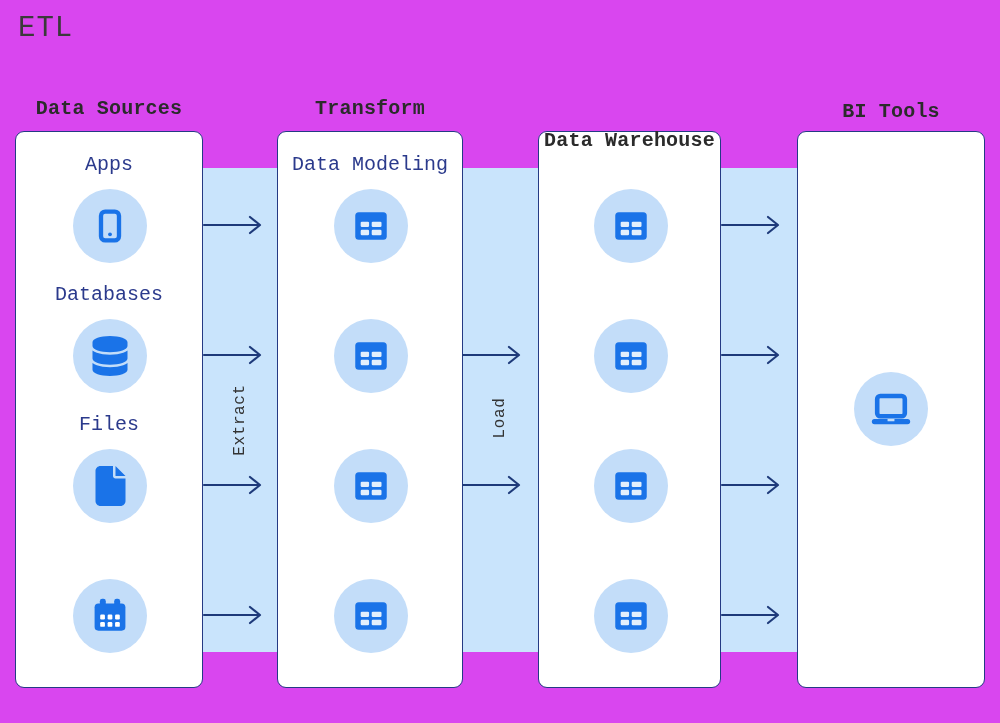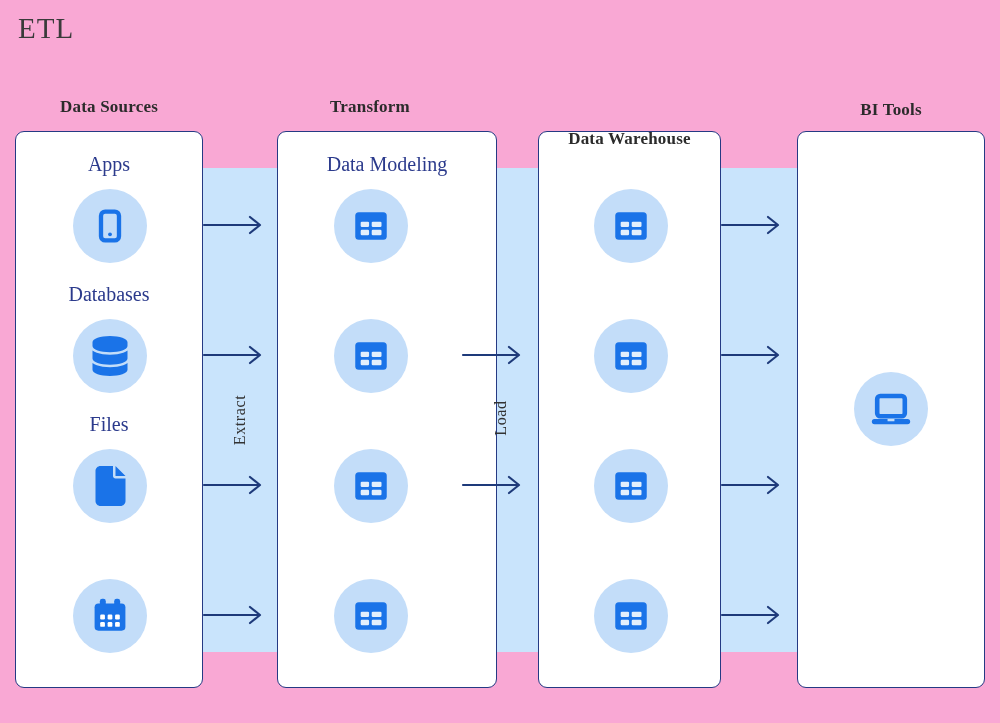--- a/index.html
+++ b/index.html
@@ -1,41 +1,41 @@
 <!DOCTYPE html>
 <html><head>
 <meta charset="utf-8">
 <style>
   html,body{margin:0;padding:0;background:#ffffff;}
   .canvas{
-    position:relative;width:1000px;height:723px;background:#f9a8d4;overflow:hidden;
-    font-family:Liberation Serif, serif;
+    position:relative;width:1000px;height:723px;background:#d946ef;overflow:hidden;
+    font-family:Liberation Mono, monospace;
   }
   .title{
     position:absolute;left:18px;top:12px;font-size:29px;font-weight:400;
     color:#3a3a3a;letter-spacing:1px;
   }
   .band{
     position:absolute;left:203px;top:168px;width:595px;height:484px;
     background:#c9e4fc;z-index:0;
   }
   .col-header{
-    position:absolute;top:97px;font-size:17px;font-weight:700;color:#2b2b2b;
+    position:absolute;top:97px;font-size:20px;font-weight:700;color:#2b2b2b;
     text-align:center;z-index:3;letter-spacing:.2px;
   }
   .h1{left:15px;width:188px;}
   .h2{left:277px;width:186px;}
   .h3{left:538px;width:183px;margin-top:32px;}
   .h4{left:797px;width:188px;top:100px;}
   .box{
     position:absolute;top:131px;height:557px;background:#ffffff;
     border:1.6px solid #253a84;border-radius:9px;z-index:1;box-sizing:border-box;
   }
   .b1{left:15px;width:188px;}
-  .b2{left:277px;width:220px;}
+  .b2{left:277px;width:186px;}
   .b3{left:538px;width:183px;}
   .b4{left:797px;width:188px;}
   .item-label{
     position:absolute;left:0;width:100%;text-align:center;font-size:20px;
     font-weight:500;color:#2b3a8c;
   }
   .icon-circle{
     position:absolute;width:74px;height:74px;border-radius:50%;
     background:#c3ddf9;display:flex;align-items:center;justify-content:center;
   }

